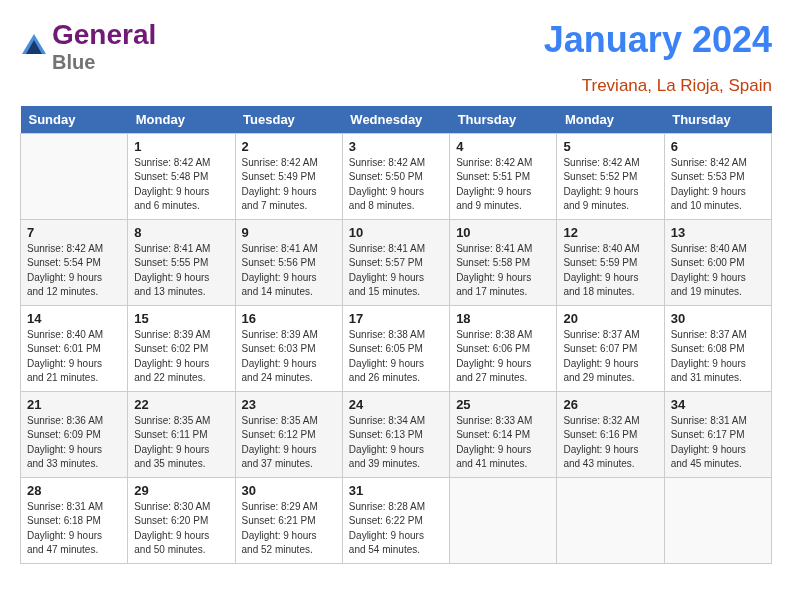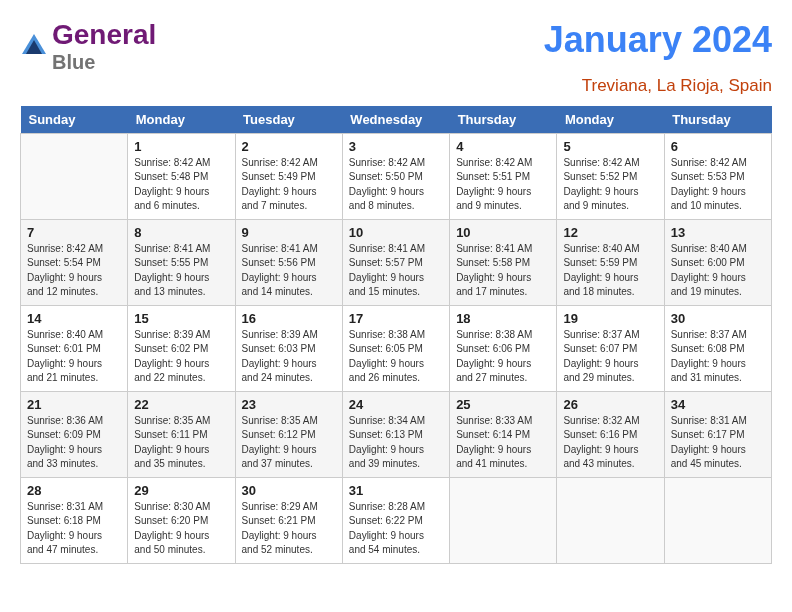--- a/index.html
+++ b/index.html
@@ -184,21 +184,21 @@
         </td>
         <td>
           <span class="day-number">17</span>
           <div class="day-info">Sunrise: 8:38 AM<br>Sunset: 6:05 PM<br>Daylight: 9 hours and 26 minutes.</div>
         </td>
         <td>
           <span class="day-number">18</span>
           <div class="day-info">Sunrise: 8:38 AM<br>Sunset: 6:06 PM<br>Daylight: 9 hours and 27 minutes.</div>
         </td>
         <td>
-          <span class="day-number">19</span>
+          <span class="day-number">20</span>
           <div class="day-info">Sunrise: 8:37 AM<br>Sunset: 6:07 PM<br>Daylight: 9 hours and 29 minutes.</div>
         </td>
         <td>
           <span class="day-number">30</span>
           <div class="day-info">Sunrise: 8:37 AM<br>Sunset: 6:08 PM<br>Daylight: 9 hours and 31 minutes.</div>
         </td>
       </tr>
       <tr>
         <td>
           <span class="day-number">21</span>

